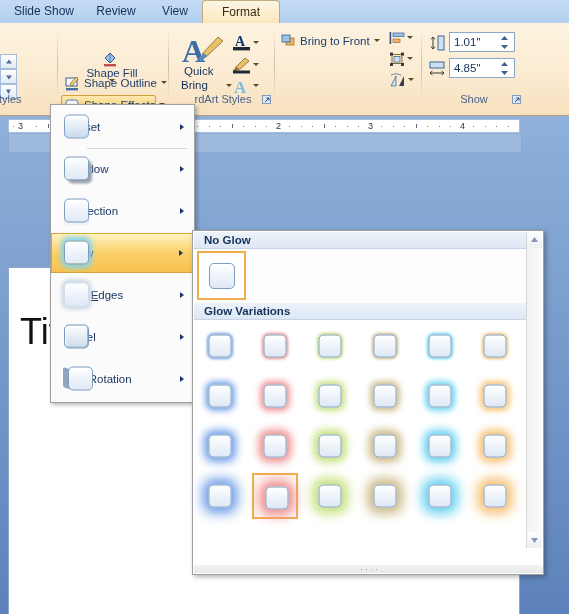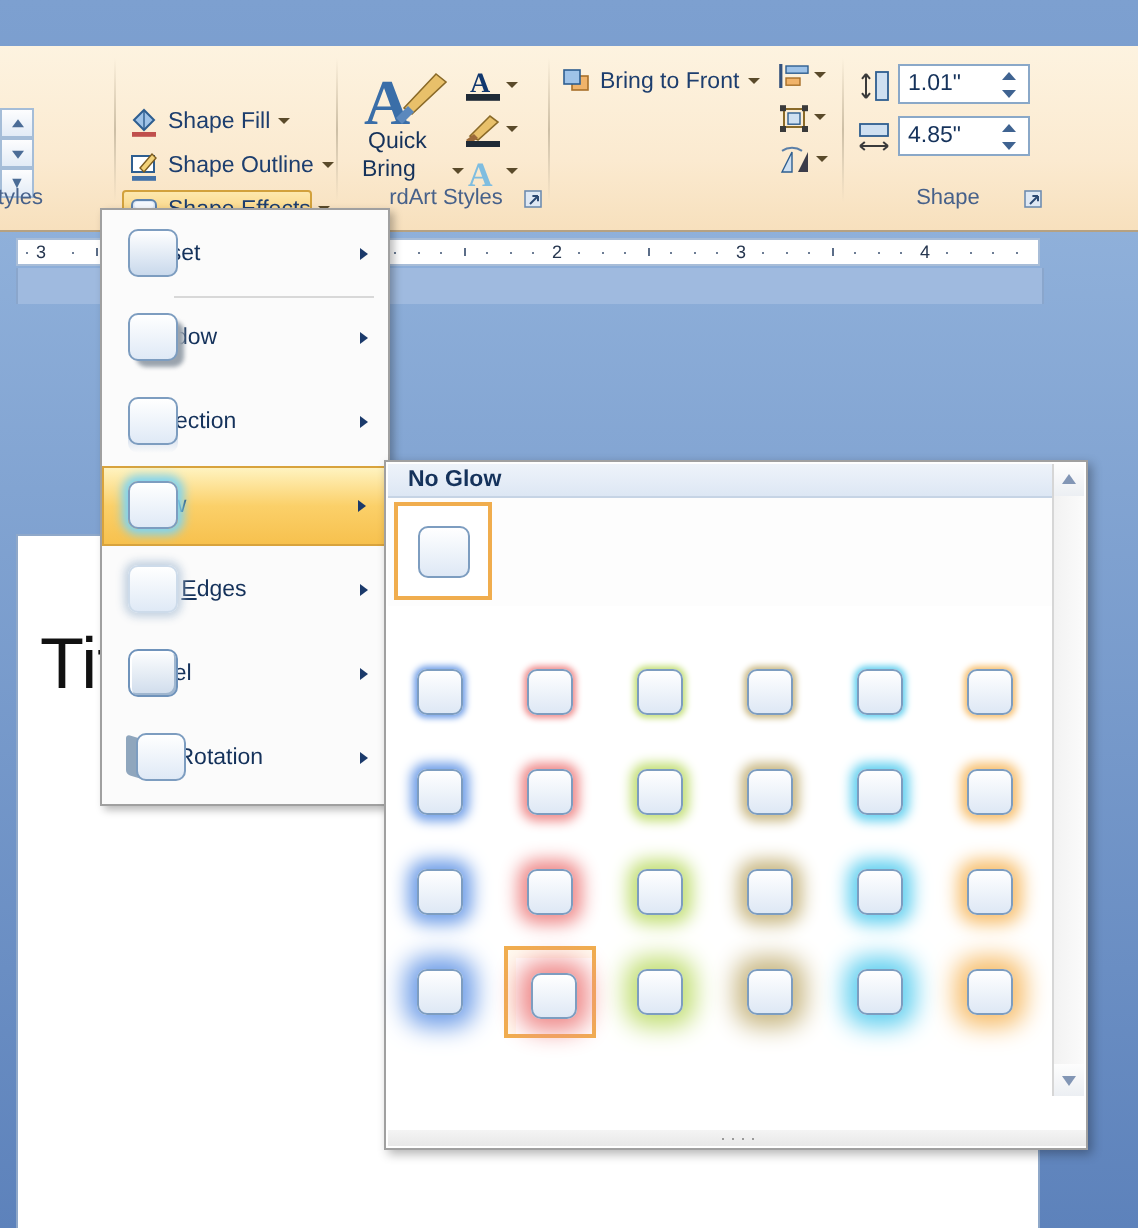--- a/index.html
+++ b/index.html
@@ -120,20 +120,26 @@
   #mc-sep{position:absolute;left:28px;top:3px;width:1px;height:17px;background:#dcdcdc;}
   #grip{position:absolute;left:1px;bottom:1px;width:349px;height:8px;
     background:linear-gradient(#f4f4f4,#e8e8e8);display:flex;align-items:center;justify-content:center;}
   .gripdot{width:1px;height:1px;background:#9a9a9a;margin:0 2px;}
 </style>
 </head>
 <body>
 
 <div id="app">
 
+  <div id="tabstrip">
+      <div class="tab inactive" style="left: 8px; width: 72px;">Slide Show</div>
+      <div class="tab inactive" style="left: 88px; width: 56px;">Review</div>
+      <div class="tab inactive" style="left: 152px; width: 46px;">View</div>
+      <div class="tab " id="tab-format" style="left: 202px; width: 78px;">Format</div>
+    </div>
 
   <div id="workarea">
     <div id="slide">
       <div id="slide-title">Title</div>
     </div>
   </div>
 
   <div id="ruler-band"></div>
   <div id="ruler">
       <div class="rnum" style="left: 9px;">3</div>
@@ -195,21 +201,21 @@
       <div class="stepper" style="top:43px;">
         <span class="arrowdn"></span>
       </div>
       <div class="stepper" style="top:58px;">
         <span class="dblarrow">▼</span>
       </div>
       <div class="glabel" style="left:6px;width:52px;">e Styles</div>
     </div>
     <div class="gsep" style="left:57px;"></div>
 
-    <div class="sbtn" style="left:62px;top:28px;width:94px;">
+    <div class="sbtn" style="left:62px;top:28px;width:94px;flex-direction:column;">
       <span class="ico" style="width:16px;height:16px;">
         <svg width="16" height="16" viewBox="0 0 16 16">
           <path d="M3 7 L8 2 L13 7 L8 12 Z" fill="#9fc3e8" stroke="#2e5e90" stroke-width="1"></path>
           <path d="M8 2 L8 12" stroke="#2e5e90" stroke-width="0.7"></path>
           <rect x="2" y="13" width="12" height="2.4" fill="#c0504d"></rect>
         </svg>
       </span>
       <span class="rlabel" style="margin-left:4px;">Shape Fill</span>
       <span class="caret" style="margin-left:4px;"></span>
     </div>
@@ -360,21 +366,21 @@
                   border:1px solid #8aa8c8;box-sizing:border-box;">
         <span style="position:absolute;left:4px;top:3px;font-size:11.5px;color:#15325b;">4.85"</span>
         <span style="position:absolute;right:5px;top:2px;">
           <svg width="9" height="15" viewBox="0 0 9 15">
             <path d="M4.5 1 L8 5 L1 5 Z" fill="#3f6391"></path>
             <path d="M4.5 14 L8 10 L1 10 Z" fill="#3f6391"></path>
           </svg>
         </span>
       </div>
 
-      <div class="glabel" style="left:0;width:100px;">Shape</div>
+      <div class="glabel" style="left:0;width:100px;">Show</div>
       <div style="position:absolute;right:2px;bottom:1px;width:10px;height:10px;">
         <svg width="10" height="10" viewBox="0 0 10 10">
           <rect x="0.5" y="0.5" width="8" height="8" fill="#dfe8f4" stroke="#6f8cb0" stroke-width="0.8"></rect>
           <path d="M3 7 L7 3 M7 3 H4.2 M7 3 V5.6" stroke="#2d4a73" stroke-width="1" fill="none"></path>
         </svg>
       </div>
     </div>
   </div>
 
   <div id="effects-menu">
@@ -433,20 +439,21 @@
       </div>
     </div>
 
   <div id="glow-gallery">
     <div class="ghdr" style="top:1px;">No Glow</div>
     <div id="noglow-area">
       <div id="noglow-cell">
         <div class="gsq" style="width:26px;height:26px;"></div>
       </div>
     </div>
+    <div class="ghdr" style="top:72px;">Glow Variations</div>
     <div id="glow-grid">
         <div class="gcell" style="left: 4px; top: 92px;">
           <div class="gswatch" style="left: 4px; top: 4px;">
             <div class="gsq" style="box-shadow: rgb(111, 158, 232) 0px 0px 3px 1.5px;"></div>
           </div>
         </div>
         <div class="gcell" style="left: 59px; top: 92px;">
           <div class="gswatch" style="left: 4px; top: 4px;">
             <div class="gsq" style="box-shadow: rgb(239, 139, 139) 0px 0px 3px 1.5px;"></div>
           </div>

